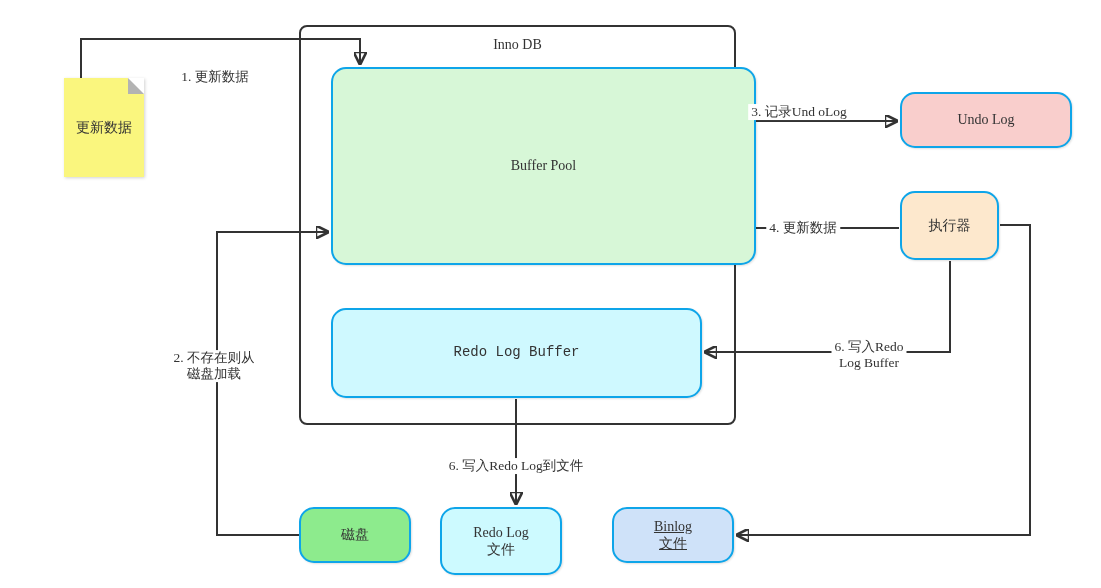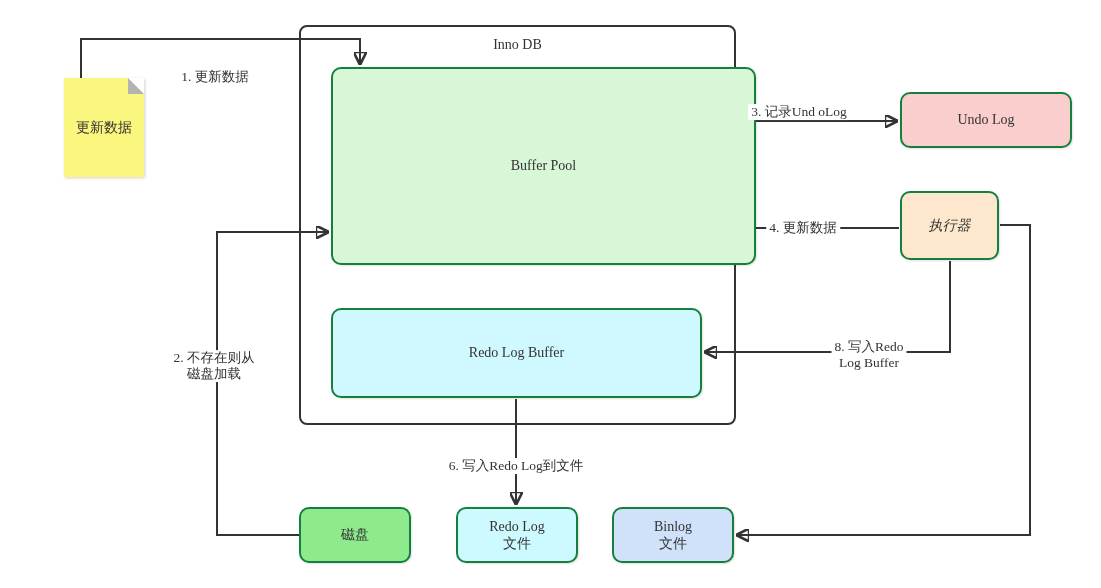--- a/index.html
+++ b/index.html
@@ -18,22 +18,22 @@
     width: 1101px; height: 588px;
   }
   .edges-svg path {
     fill: none;
     stroke: #333333;
     stroke-width: 2;
   }
   .box {
     position: absolute;
     box-sizing: border-box;
-    border: 2px solid #15803d;
-    border-radius: 10px;
+    border: 2px solid #0ea5e9;
+    border-radius: 15px;
     display: flex;
     align-items: center;
     justify-content: center;
     text-align: center;
     font-size: 14px;
     line-height: 1.25;
     white-space: pre-line;
     box-shadow: 1px 1px 2px rgba(0,0,0,0.12);
   }
   .container-box {
@@ -78,25 +78,25 @@
     background: #ffffff;
     padding: 0 3px;
     font-size: 13.5px;
     line-height: 1.18;
     text-align: center;
     white-space: pre-line;
   }
   
   #n-innodb       { left: 299px; top: 25px;  width: 437px; height: 400px; }
   #n-bufferpool   { left: 331px; top: 67px;  width: 425px; height: 198px; }
-  #n-redobuffer   { left: 331px; top: 308px; width: 371px; height: 90px; }
+  #n-redobuffer   { left: 331px; top: 308px; width: 371px; height: 90px; font-family: Liberation Mono, monospace; }
   #n-undolog      { left: 900px; top: 92px;  width: 172px; height: 56px; }
-  #n-executor     { left: 900px; top: 191px; width: 99px;  height: 69px; font-style: italic; }
+  #n-executor     { left: 900px; top: 191px; width: 99px;  height: 69px; }
   #n-disk         { left: 299px; top: 507px; width: 112px; height: 56px; }
-  #n-redofile     { left: 456px; top: 507px; width: 122px; height: 56px; }
+  #n-redofile     { left: 440px; top: 507px; width: 122px; height: 68px; }
   #n-binlogfile   { left: 612px; top: 507px; width: 122px; height: 56px; }
   #l-e1 { left: 215px;  top: 39px; margin-top: 38px; }
   #l-e2 { left: 214px;  top: 366px; }
   #l-e3 { left: 799px;  top: 112px; }
   #l-e4 { left: 803px;  top: 228px; }
   #l-e5 { left: 869px;  top: 355px; }
   #l-e6 { left: 516px;  top: 452px; margin-top: 14px; }
   #l-e7 { left: 1029px; top: 513px; }
 </style>
 </head>
@@ -129,30 +129,30 @@
 
   <div id="n-undolog" class="box" data-bind="diagram.nodes.undo_log.label" data-bind-bg="diagram.nodes.undo_log.fill" style="background-color: rgb(249, 206, 204);">Undo Log</div>
 
   <div id="n-executor" class="box" data-bind="diagram.nodes.executor.label" data-bind-bg="diagram.nodes.executor.fill" style="background-color: rgb(253, 232, 205);">执行器</div>
 
   <div id="n-disk" class="box" data-bind="diagram.nodes.disk.label" data-bind-bg="diagram.nodes.disk.fill" style="background-color: rgb(141, 235, 141);">磁盘</div>
 
   <div id="n-redofile" class="box" data-bind="diagram.nodes.redo_log_file.label" data-bind-bg="diagram.nodes.redo_log_file.fill" style="background-color: rgb(205, 250, 255);">Redo Log
 文件</div>
 
-  <div id="n-binlogfile" class="box" data-bind="diagram.nodes.binlog_file.label" data-bind-bg="diagram.nodes.binlog_file.fill" style="background-color: rgb(207, 226, 249);">Binlog
+  <div id="n-binlogfile" class="box" data-bind="diagram.nodes.binlog_file.label" data-bind-bg="diagram.nodes.binlog_file.fill" style="background-color: rgb(207, 226, 249); text-decoration: underline;">Binlog
 文件</div>
 
   <div class="note" data-bind-bg="diagram.nodes.note.fill" style="background-color: rgb(250, 246, 126);">
     <span class="fold"></span>
     <span data-bind="diagram.nodes.note.label">更新数据</span>
   </div>
 
   <div id="l-e1" class="edge-label" data-bind="diagram.edges.e1.label">1. 更新数据</div>
   <div id="l-e2" class="edge-label" data-bind="diagram.edges.e2.label">2. 不存在则从
 磁盘加载</div>
   <div id="l-e3" class="edge-label" data-bind="diagram.edges.e3.label">3. 记录Und oLog</div>
   <div id="l-e4" class="edge-label" data-bind="diagram.edges.e4.label">4. 更新数据</div>
-  <div id="l-e5" class="edge-label" data-bind="diagram.edges.e5.label">8. 写入Redo
+  <div id="l-e5" class="edge-label" data-bind="diagram.edges.e5.label">6. 写入Redo
 Log Buffer</div>
   <div id="l-e6" class="edge-label" data-bind="diagram.edges.e6.label">6. 写入Redo Log到文件</div>
 
 </div>
 
 </body></html>

